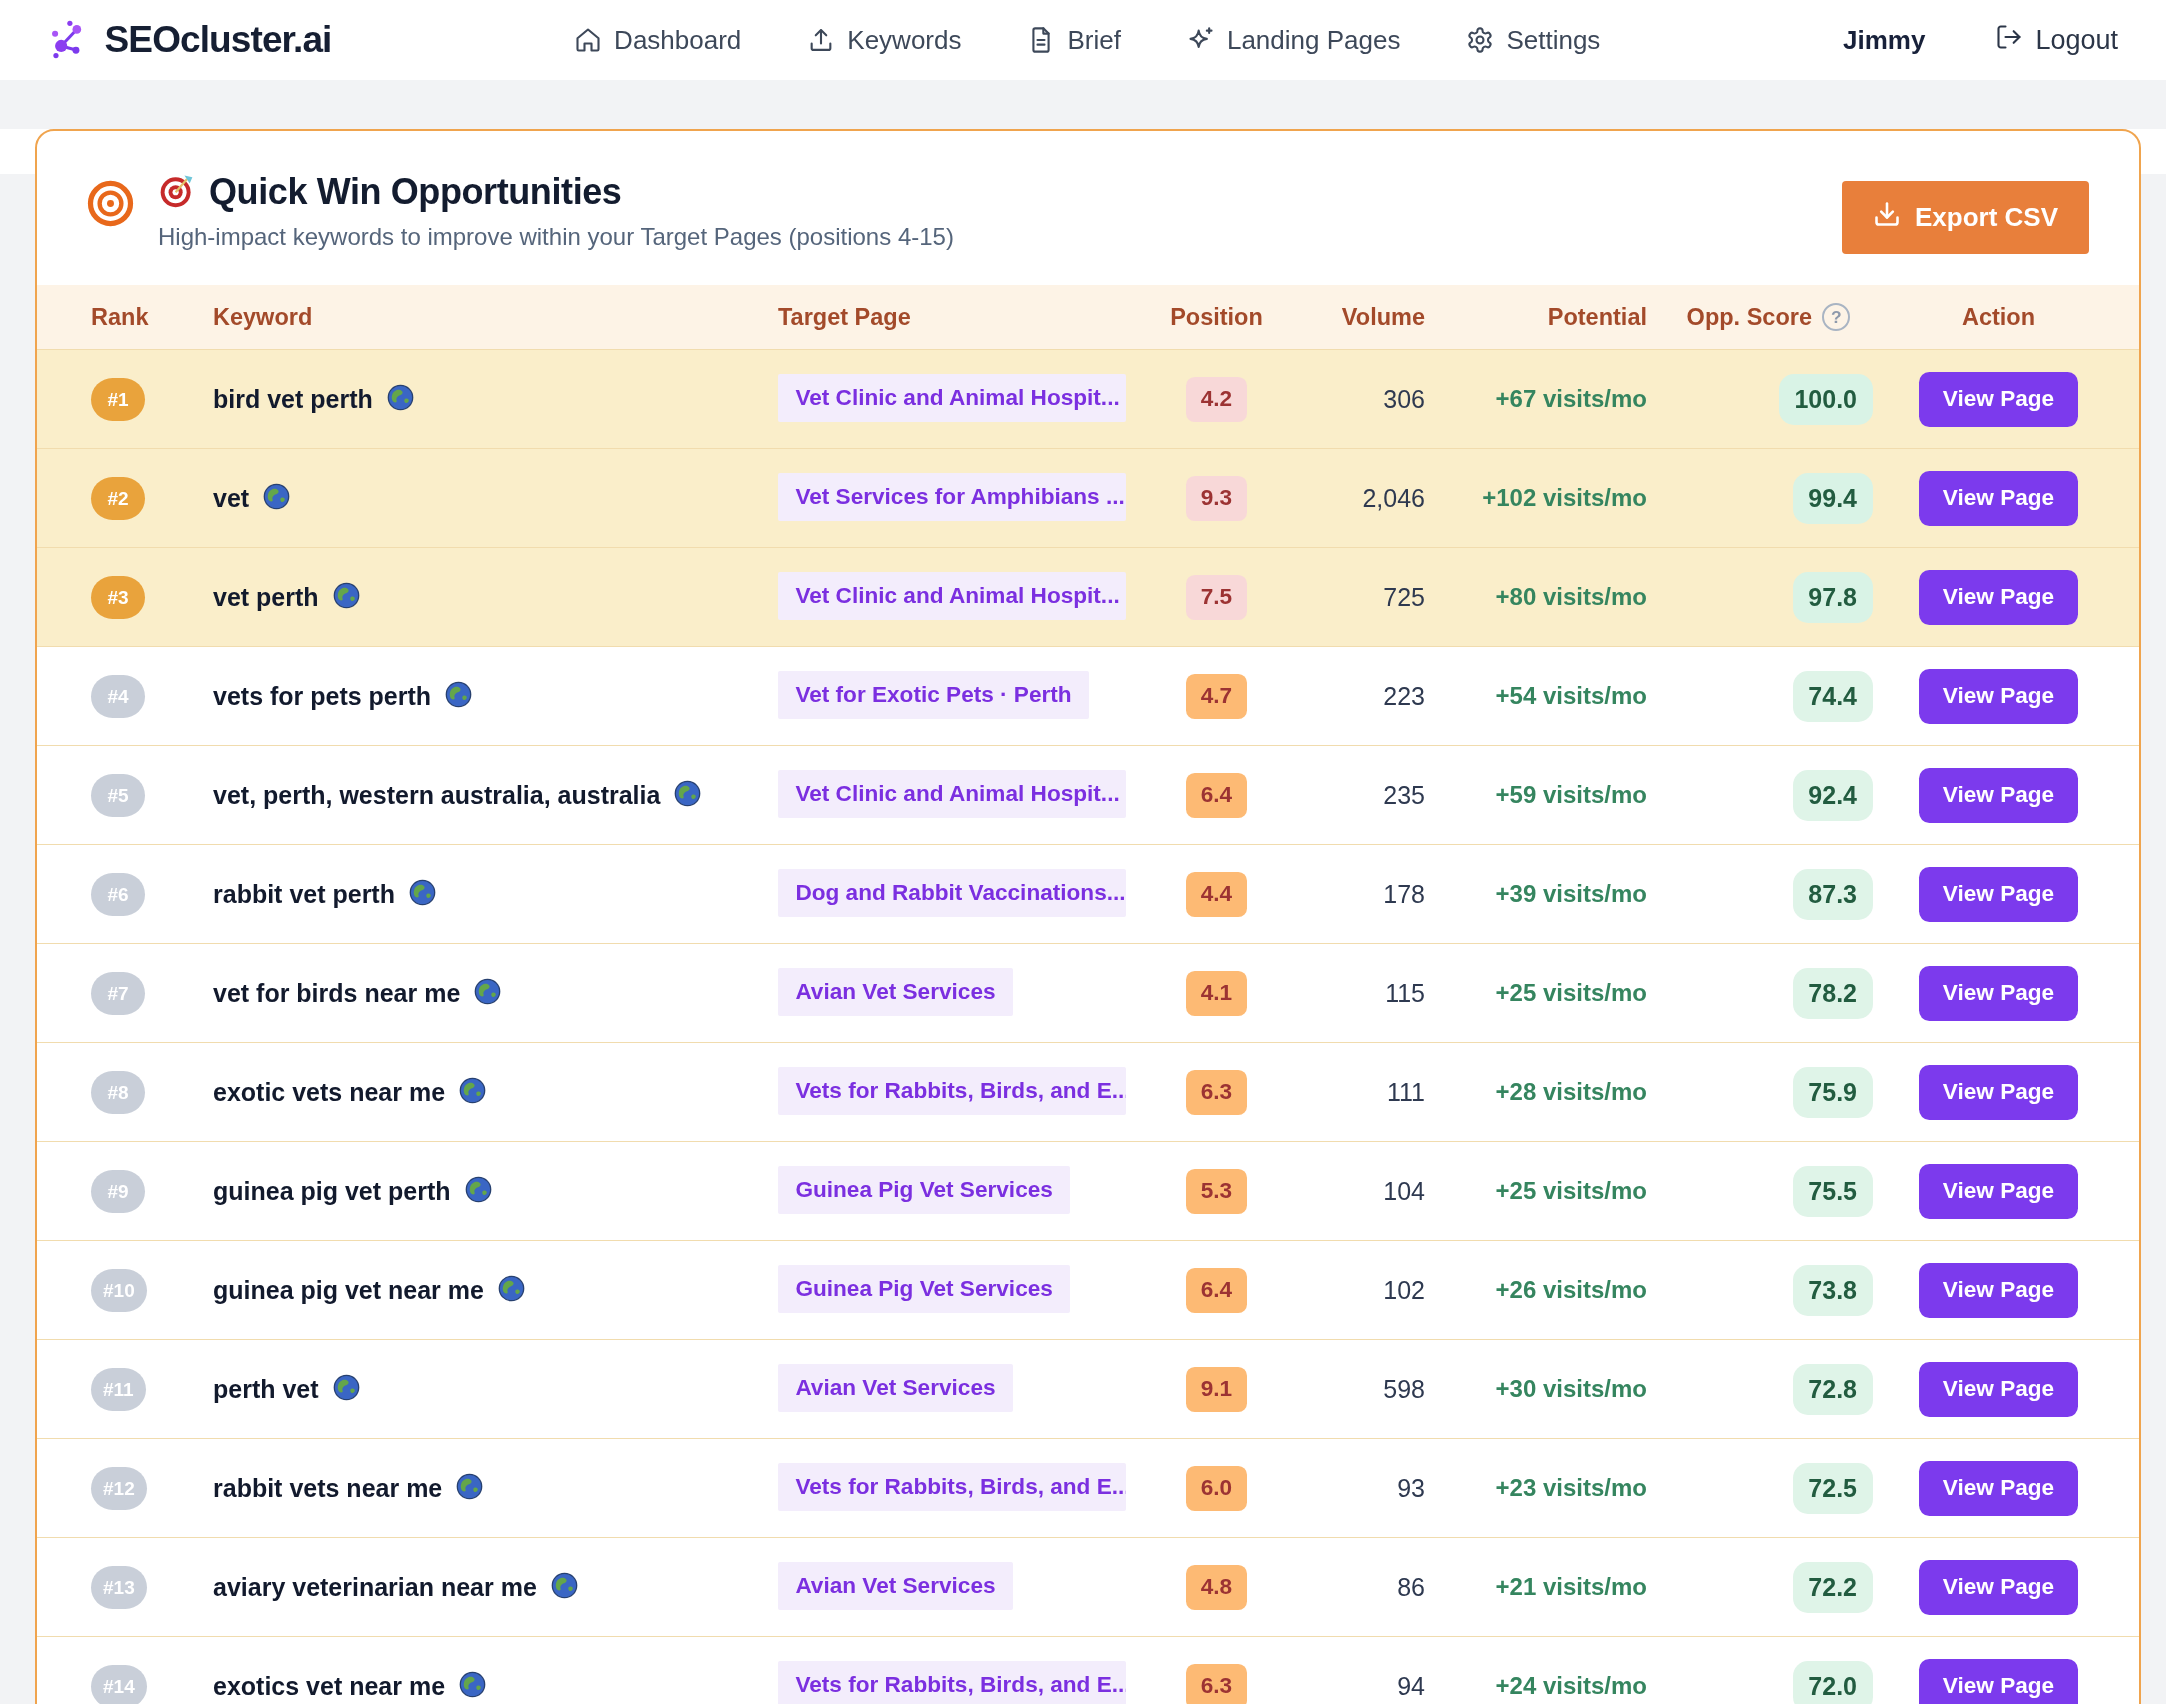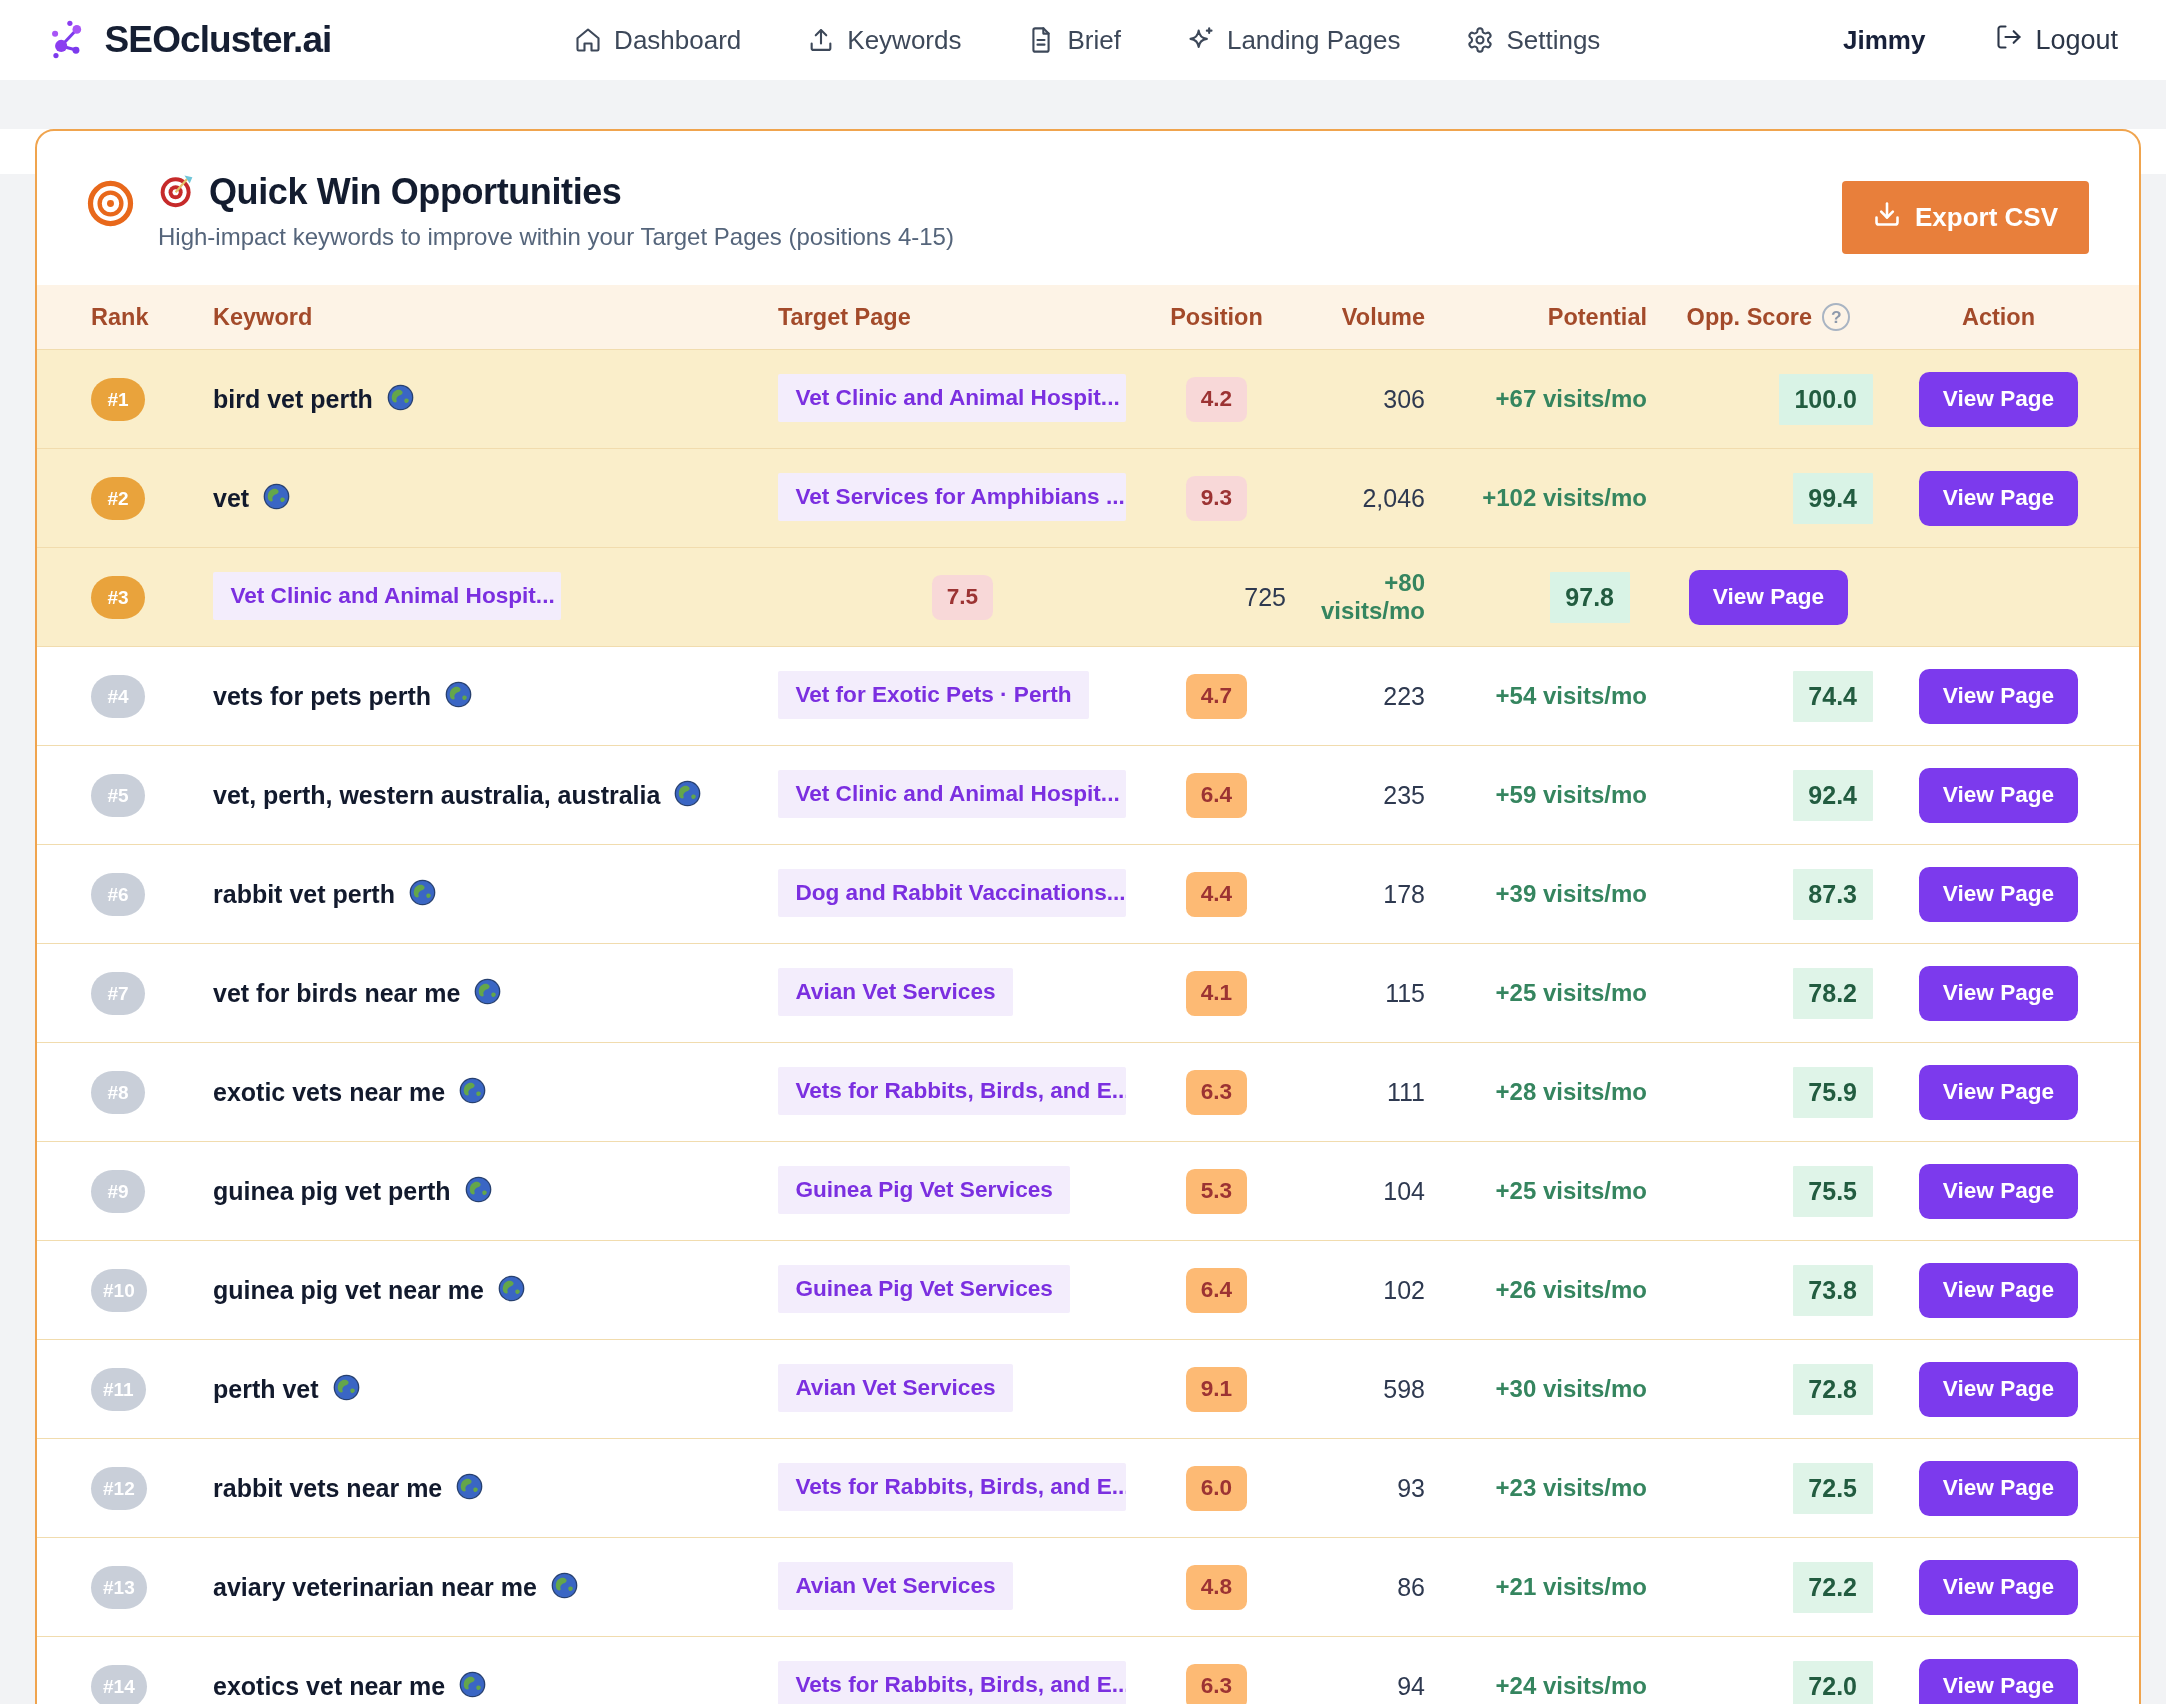--- a/index.html
+++ b/index.html
@@ -70,21 +70,21 @@
 
   .cell-pos { text-align:center; }
   .pos-pill { display:inline-block; background:#fdba74; color:#9c3333; font-size:22.6px;
     font-weight:700; padding:9.6px 14.8px; border-radius:8.7px; }
 
   .cell-vol { text-align:right; font-size:25px; color:#2e3950; }
   .cell-pot { text-align:right; font-size:24px; font-weight:700; color:#35855f; }
 
   .cell-score { display:flex; justify-content:flex-end; padding-right:17.4px; }
   .score-pill { display:inline-block; background:#dff4e8; color:#225c40; font-size:25px;
-    font-weight:700; padding:11.3px 15.6px; border-radius:1px; }
+    font-weight:700; padding:11.3px 15.6px; border-radius:15px; }
 
   .cell-action { display:flex; justify-content:center; }
   .view-btn { background:#7c3aed; color:#ffffff; font-size:22.6px; font-weight:600;
     border:none; border-radius:10.4px; padding:14.8px 24px; cursor:pointer;
     font-family:inherit; white-space:nowrap; }
 </style>
 </head>
 <body>
 
 <header class="topbar">
@@ -279,20 +279,30 @@
       <span class="score-pill">99.4</span>
     </div>
     <div class="cell-action">
       <button class="view-btn">View Page</button>
     </div>
   </div>
         <div class="grid-row row top">
     <div class="cell-rank">
       <span class="rank-badge">#3</span>
     </div>
+    <div class="cell-keyword">
+      <span class="keyword-text">vet perth</span>
+      <span>
+        <svg width="27" height="27" viewBox="0 0 31 31">
+          <circle cx="15.5" cy="15.5" r="14" fill="#3a66c4" stroke="#27406f" stroke-width="1.5"></circle>
+          <path d="M8 9c3-3 7-3 9-1 2 1.8.5 4-2 5s-5 3-4 6c.8 2.5-2 3-4 1-2.3-2.3-2-8 1-11z" fill="#64a64a"></path>
+          <path d="M21 17c2-1 4 0 4 2 0 2.2-2.5 3.5-4 2.5-1.4-1-1.8-3.6 0-4.5z" fill="#64a64a"></path>
+        </svg>
+      </span>
+    </div>
     <div class="cell-target">
       <span class="target-pill">Vet Clinic and Animal Hospit...</span>
     </div>
     <div class="cell-pos">
       <span class="pos-pill">7.5</span>
     </div>
     <div class="cell-vol">725</div>
     <div class="cell-pot">+80 visits/mo</div>
     <div class="cell-score">
       <span class="score-pill">97.8</span>

